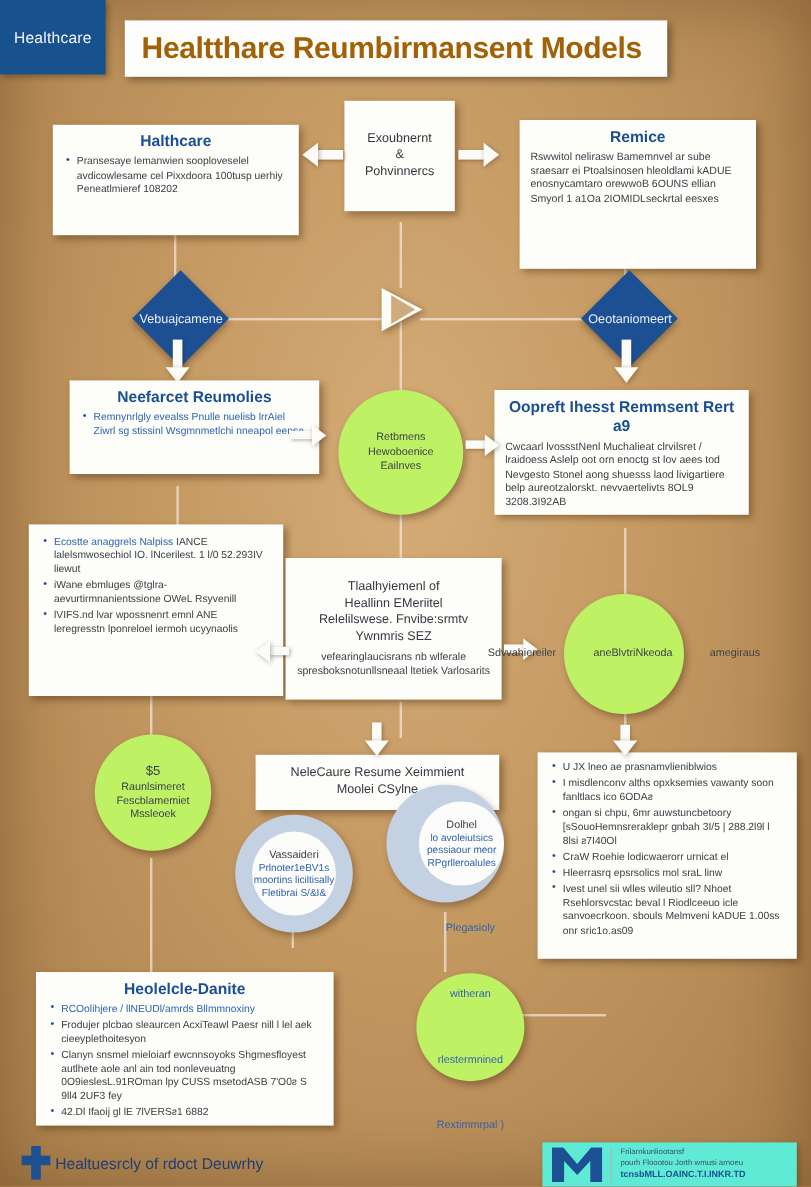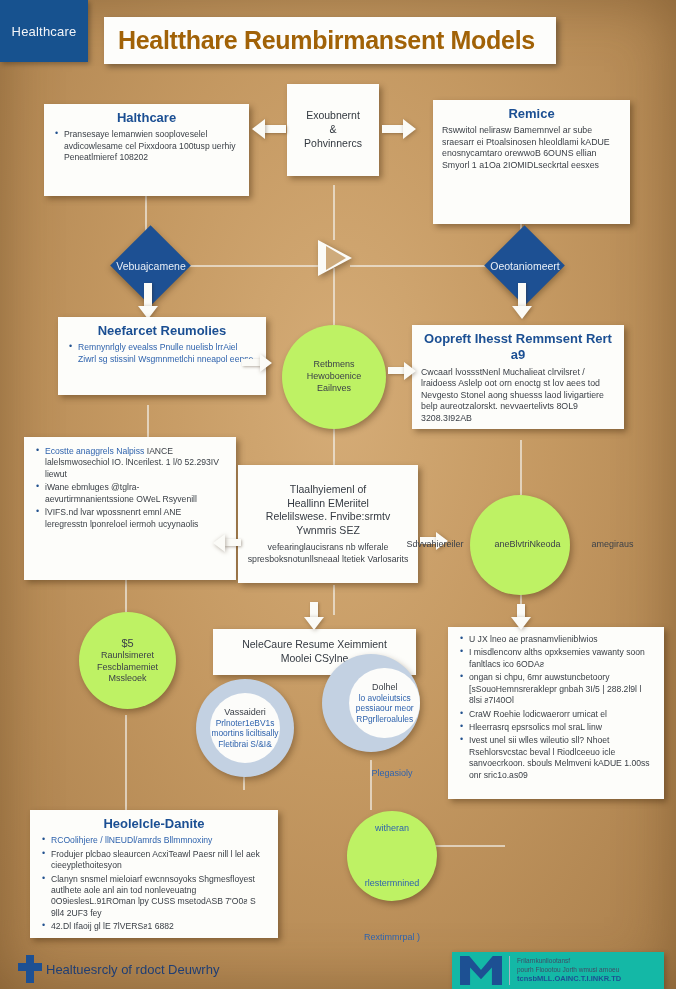--- a/index.html
+++ b/index.html
@@ -136,21 +136,21 @@
     position:absolute;left:18px;top:955px;width:24px;height:28px;
   }
   .foot-cross .v{position:absolute;left:8px;top:0;width:8px;height:28px;background:#1d5093;}
   .foot-cross .h{position:absolute;left:0;top:8px;width:24px;height:8px;background:#1d5093;}
   .foot-txt{
     position:absolute;left:46px;top:962px;font-size:13px;color:#1f3e74;
     filter:blur(.4px);
   }
   .foot-logo{
     position:absolute;left:452px;top:952px;width:212px;height:37px;
-    background:#14b8a6;display:flex;align-items:center;
+    background:#5eead4;display:flex;align-items:center;
     box-shadow:2px 2px 5px rgba(50,30,8,.3);
   }
   .foot-logo .mark{
     width:42px;height:29px;margin:0 7px 0 8px;
     background:#1d5093;
     clip-path:polygon(0 0,22% 0,50% 48%,78% 0,100% 0,100% 100%,76% 100%,76% 40%,50% 80%,24% 40%,24% 100%,0 100%);
     flex:none;
   }
   .foot-logo .lgtxt{display:flex;flex-direction:column;border-left:1px solid #aab4c2;padding-left:7px;}
   .foot-logo .lgtxt span{font-size:6.5px;line-height:1.45;color:#3f4d66;filter:blur(.4px);}

